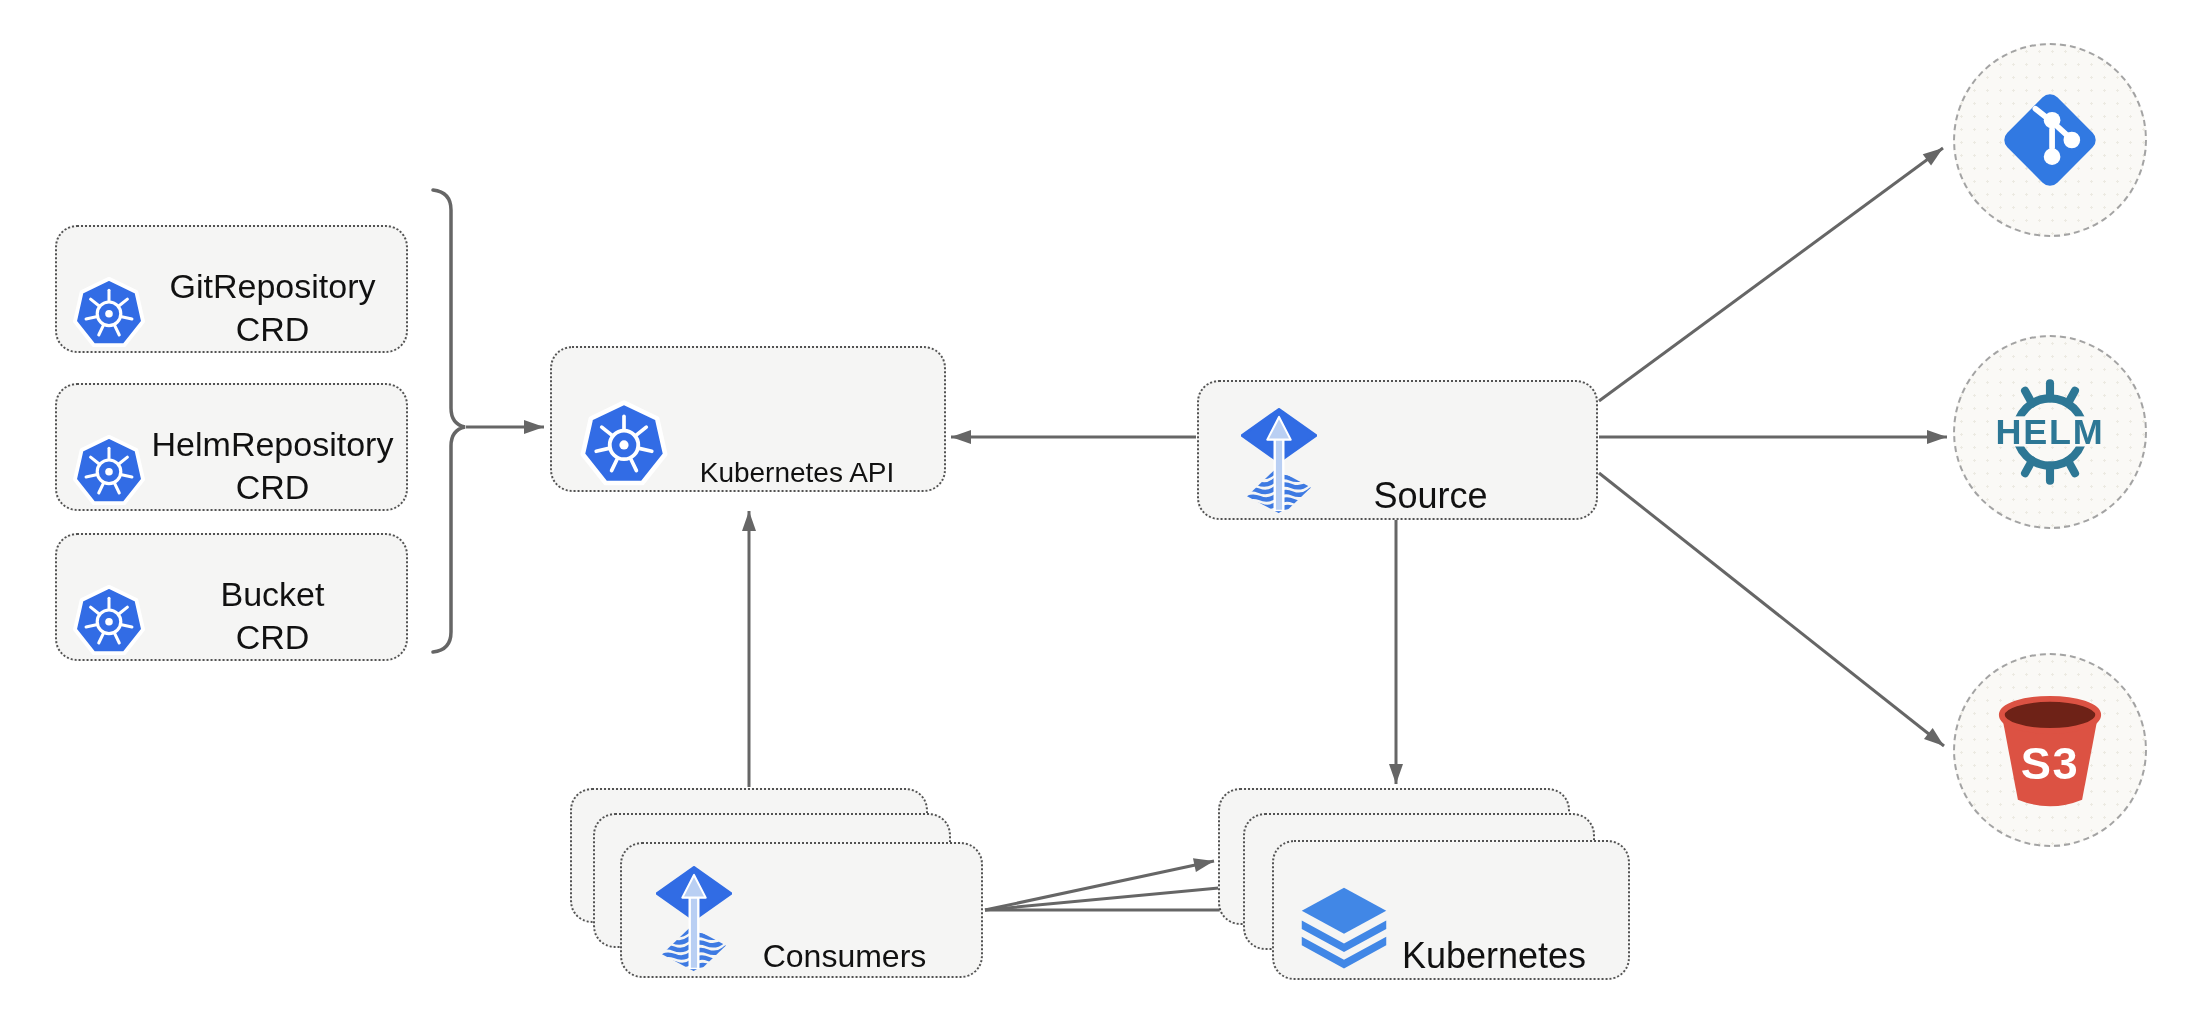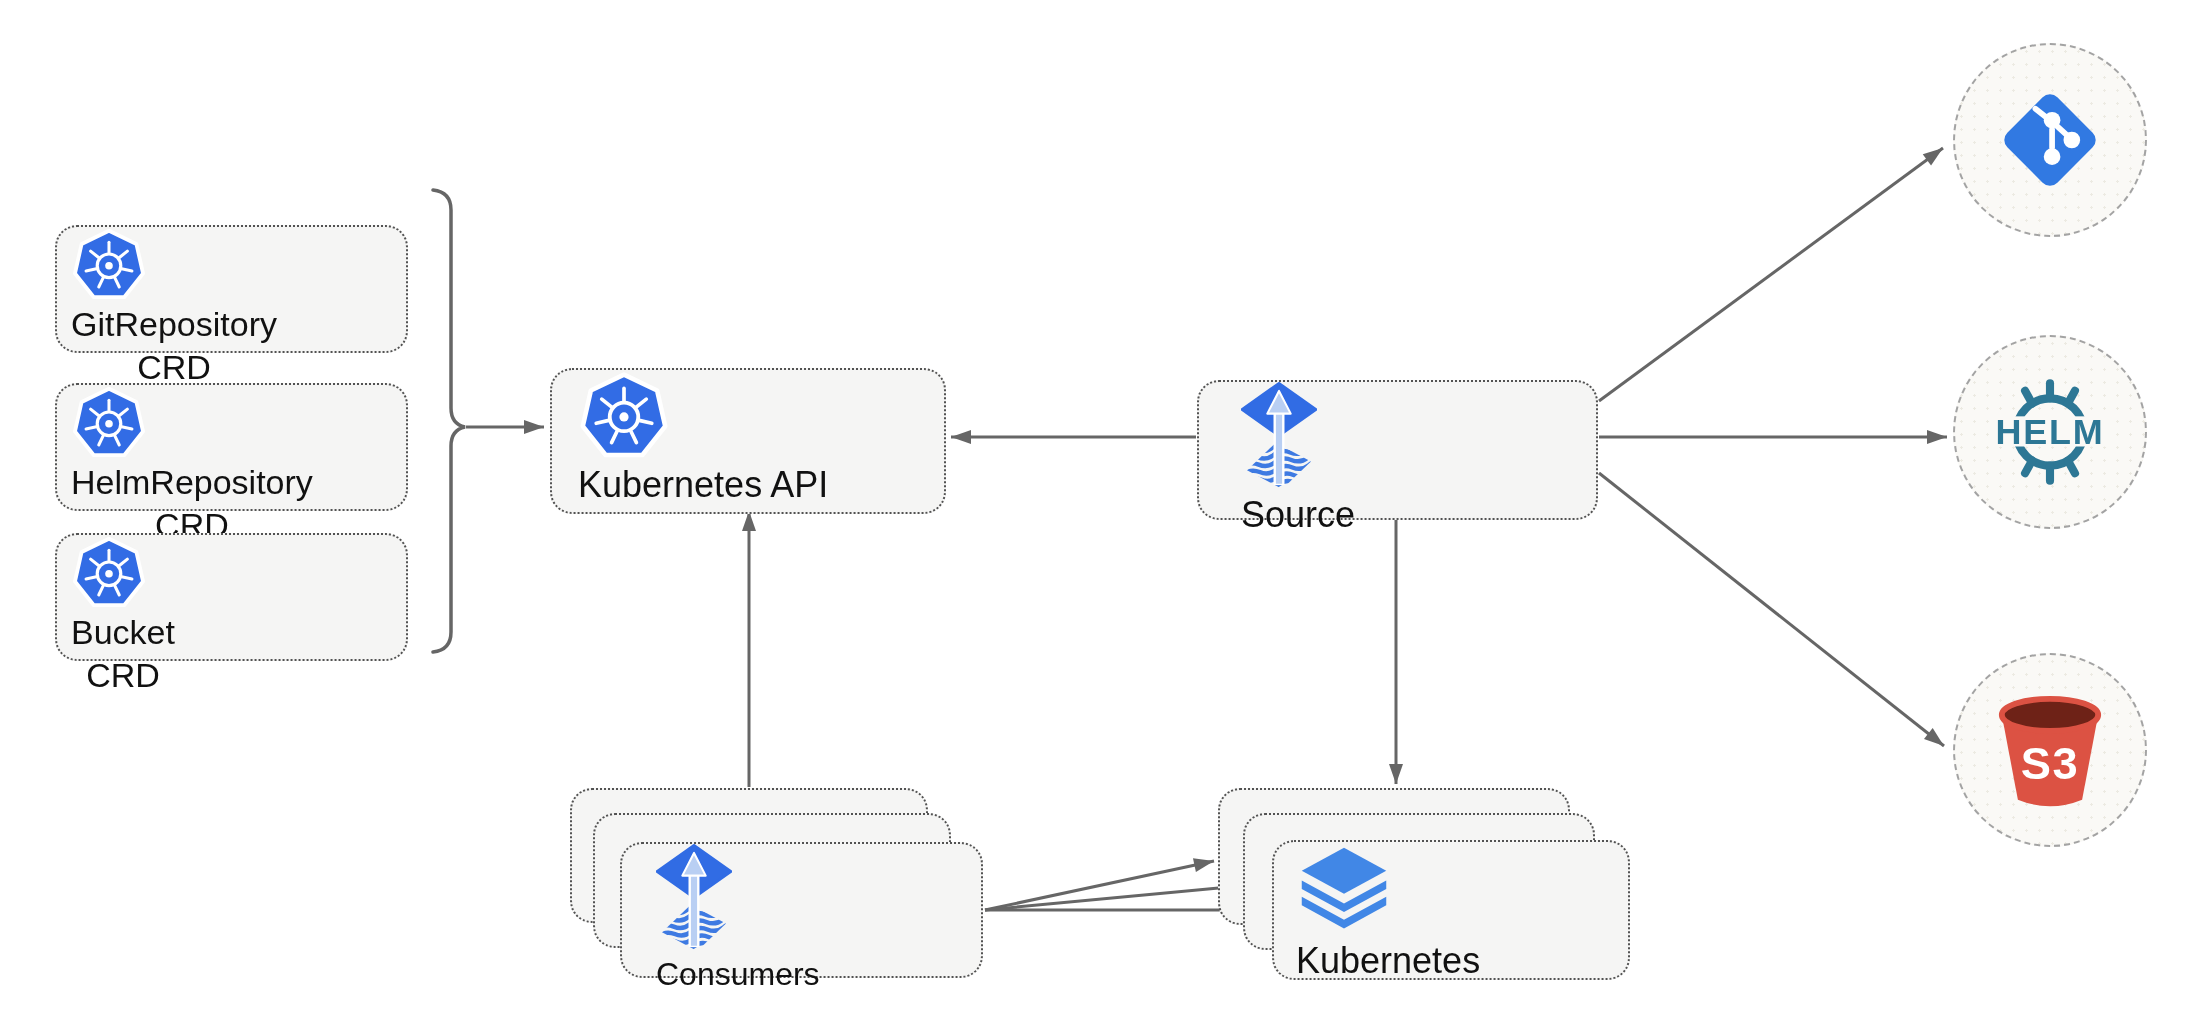--- a/index.html
+++ b/index.html
@@ -4,26 +4,26 @@
 <style>
   html,body{margin:0;padding:0;background:#fff;}
   .canvas{
     position:relative;width:2196px;height:1030px;background:#ffffff;
     font-family:"Liberation Sans","DejaVu Sans",sans-serif;color:#111;overflow:hidden;
   }
   .connectors{position:absolute;left:0;top:0;z-index:1;}
   .node{
     position:absolute;z-index:2;background:#F5F5F4;
     border:2.5px dotted #525252;border-radius:22px;
-    display:flex;align-items:flex-start;box-sizing:border-box;flex-direction:column;
+    display:flex;align-items:flex-end;box-sizing:border-box;
   }
   .node .label{flex:1;text-align:center;color:#111;line-height:1.26;}
   .crd-node{left:55px;width:353px;height:128px;padding:0 12px 0 14px;font-size:34px;}
   .crd-node .icon{margin-right:4px;}
-  .api-node{left:550px;top:368px;width:396px;height:146px;padding:0 30px 0 26px;font-size:36px;}
+  .api-node{left:550px;top:346px;width:396px;height:146px;padding:0 30px 0 26px;font-size:28px;}
   .api-node .icon{margin-right:10px;}
   .sc-node{left:1197px;top:380px;width:401px;height:140px;padding:0 52px 0 42px;font-size:36px;}
   .stack-plain{padding:0;}
   .consumers-front{left:620px;top:842px;width:363px;height:136px;padding:0 24px 0 34px;font-size:32px;}
   .artifacts-front{left:1272px;top:840px;width:358px;height:140px;padding:0 32px 0 22px;font-size:36px;}
   .circle{
     position:absolute;z-index:2;width:194px;height:194px;border-radius:50%;
     border:2.5px dashed #A3A3A3;background-color:#FAF9F6;
     background-image:radial-gradient(#ECEAE2 1.2px,transparent 1.4px);
     background-size:13px 13px;

